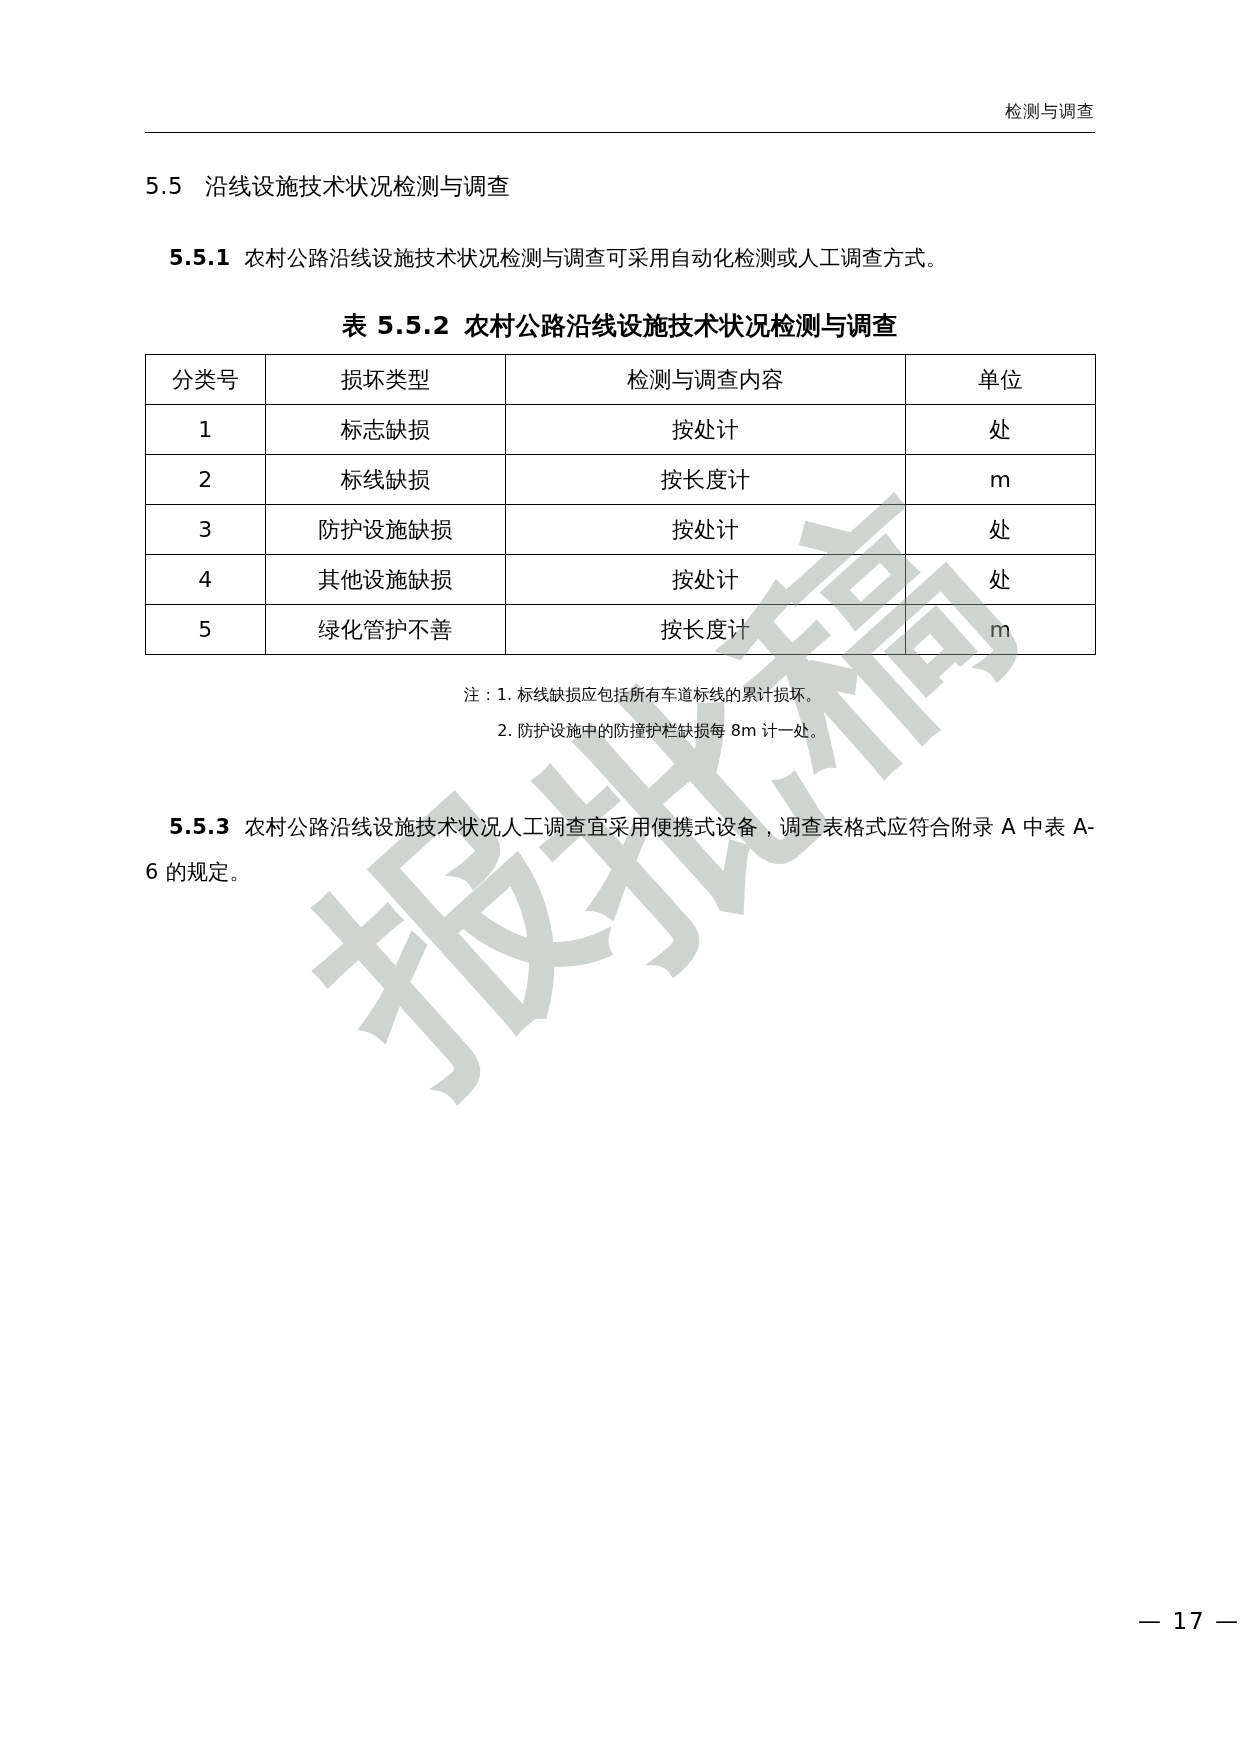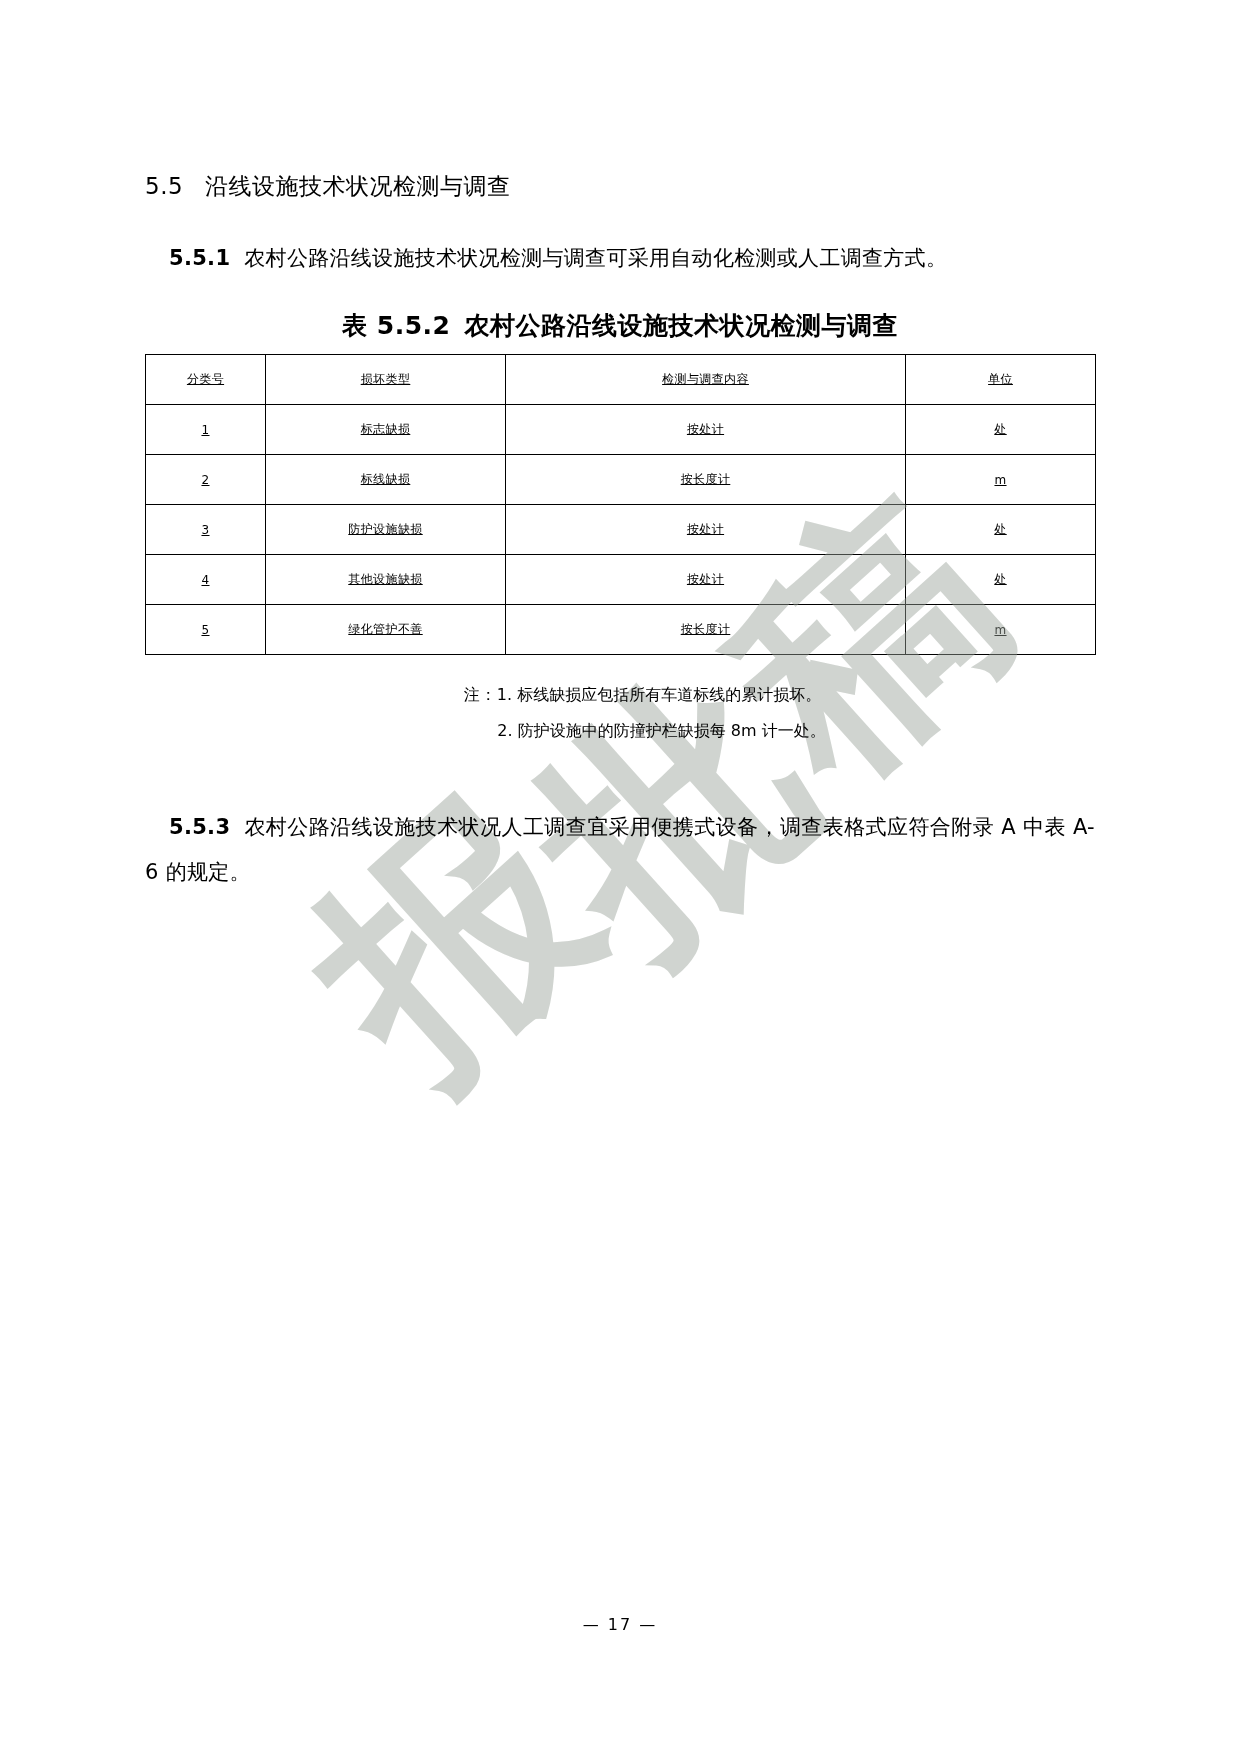--- a/index.html
+++ b/index.html
@@ -80,26 +80,25 @@
     margin-right: 14px;
   }
   table.data {
     border-collapse: collapse;
     width: 950px;
     table-layout: fixed;
   }
   table.data th, table.data td {
     border: 1.2px solid #000000;
     height: 47px;
-    font-size: 12px;
+    font-size: 22px;
     font-weight: normal;
     text-align: center;
     vertical-align: middle;
     letter-spacing: 0.4px;
-    text-decoration: underline;
   }
   .col1 { width: 120px; }
   .col2 { width: 240px; }
   .col3 { width: 400px; }
   .col4 { width: 190px; }
   .notes {
     margin-top: 22px;
     margin-left: 45px;
     font-size: 16px;
     line-height: 36px;
@@ -135,34 +134,38 @@
     letter-spacing: 10px;
   }
   .wm1 { left: 30px;  top: 230px; }
   .wm2 { left: 215px; top: 15px; }
   
   .footer {
     position: absolute;
     bottom: 120px;
     left: 0;
     width: 100%;
-    text-align: center;
-    font-size: 16px;
+    text-align: right;
+    font-size: 23px;
     letter-spacing: 2px;
   }
   .under-table-text {
     position: relative;
     z-index: 10;
   }
 </style>
 </head>
 <body>
 
 <div class="page">
 
+  <div class="header">
+    <div class="header-text">检测与调查</div>
+    <div class="header-rule"></div>
+  </div>
 
   <div class="content">
 
     <h2 class="section-title">
       <span class="num">5.5</span><span>沿线设施技术状况检测与调查</span>
     </h2>
 
     <p class="clause">
       <span class="cnum">5.5.1</span><span>农村公路沿线设施技术状况检测与调查可采用自动化检测或人工调查方式。</span>
     </p>

